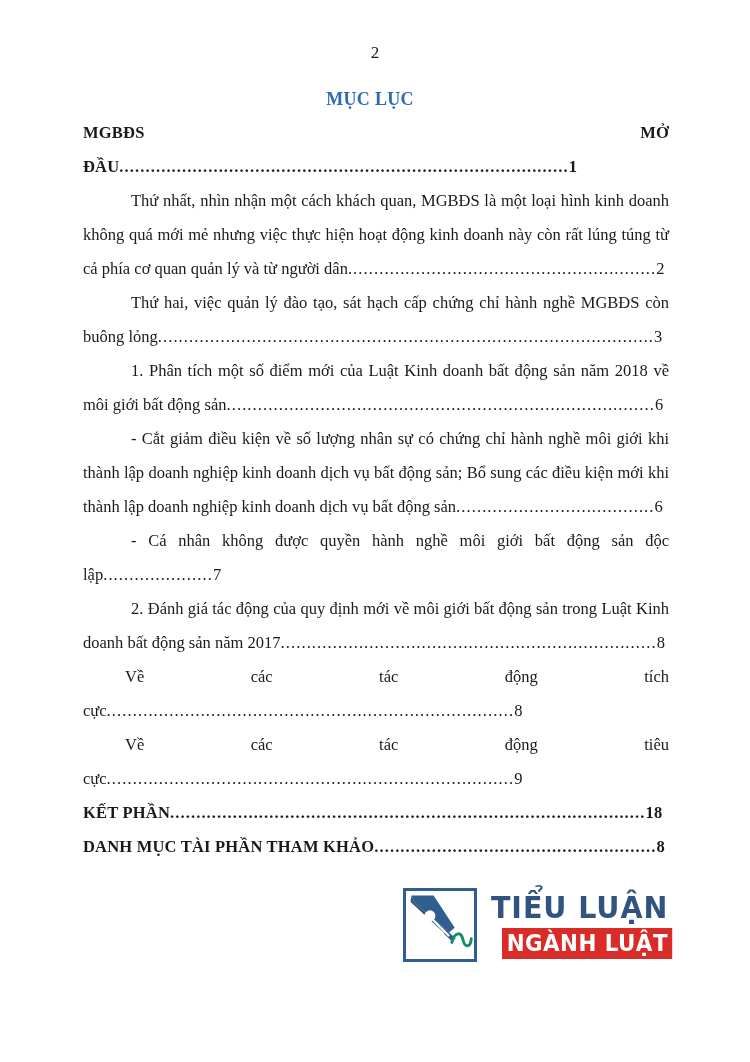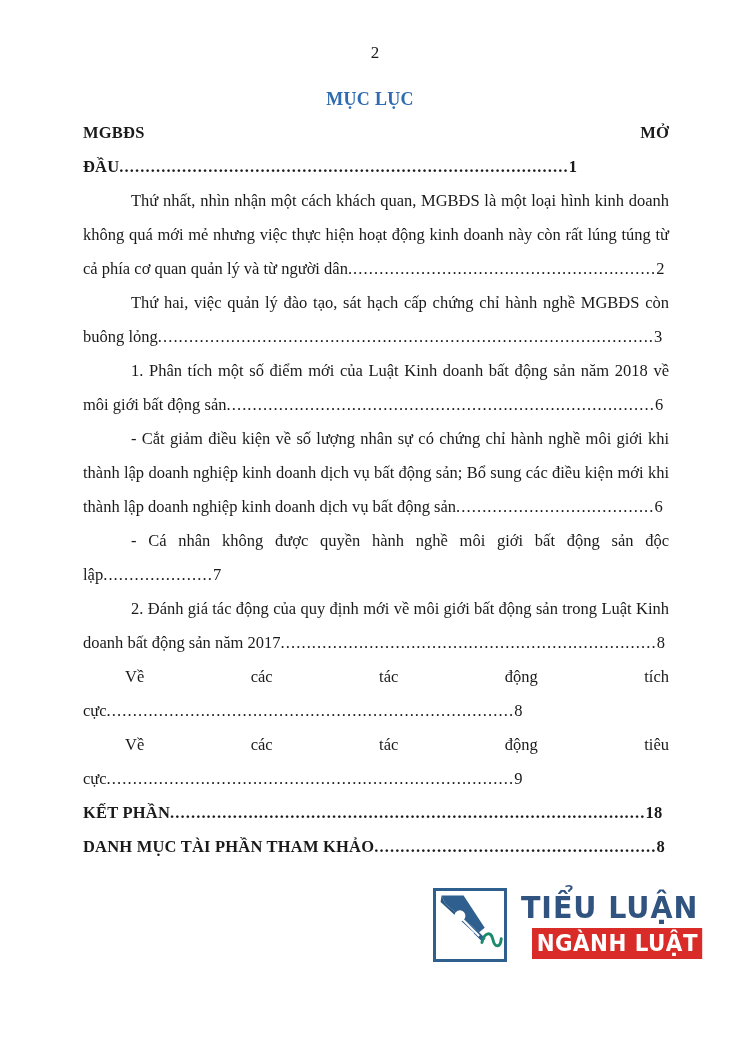--- a/index.html
+++ b/index.html
@@ -99,21 +99,21 @@
   
   .toc-entry.bold {
     letter-spacing: 0.2px;
   }
 
   
 
   
   .logo {
     position: absolute;
-    left: 433px;
+    left: 403px;
     top: 888px;
     width: 250px;
     height: 88px;
     padding-left: 6px;
   }
   .logo-mark {
     position: absolute;
     left: 0;
     top: 0;
     width: 74px;

